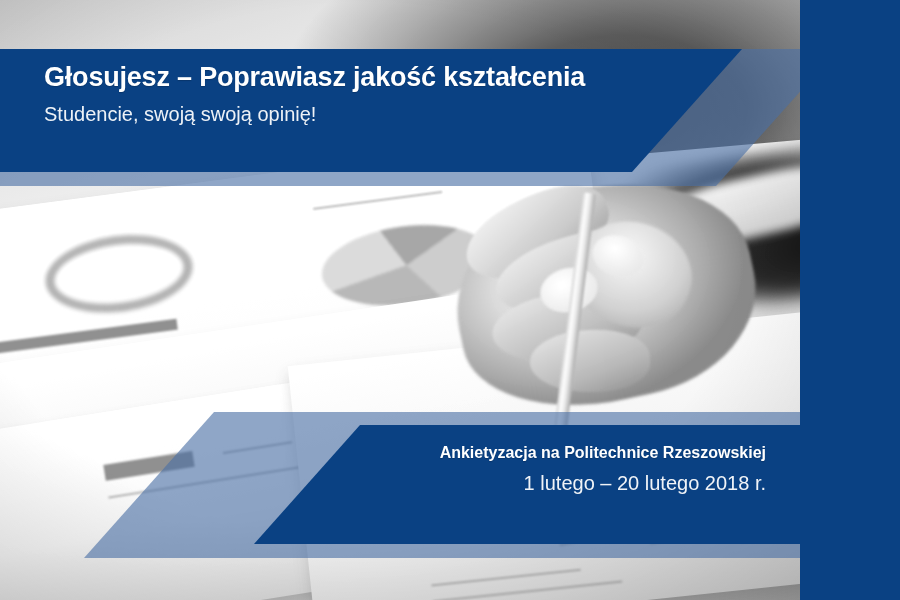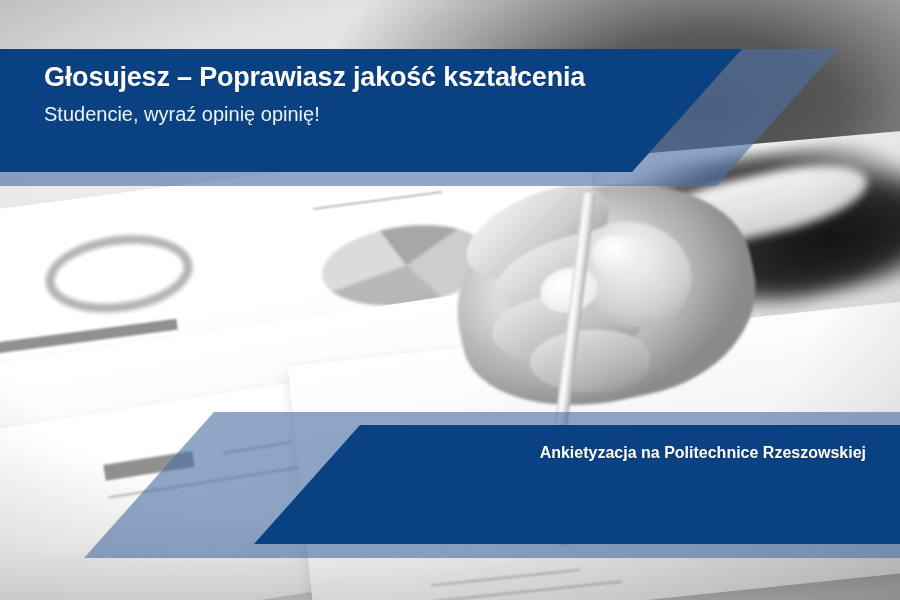--- a/index.html
+++ b/index.html
@@ -2,21 +2,21 @@
 <html><head>
 <meta charset="utf-8">
 <style>
   html,body{margin:0;padding:0;}
   body{
     width:900px;height:600px;overflow:hidden;
     font-family:"Liberation Sans", sans-serif;
     background:#0a4183;
   }
   .poster{
-    position:relative;width:900px;height:600px;overflow:hidden;
+    position:relative;width:800px;height:600px;overflow:hidden;
     background:#c2410c;
   }
 
   
   .photo{position:absolute;inset:0;overflow:hidden;filter:grayscale(1) contrast(1.04);}
   .photo-base{
     position:absolute;inset:0;
     background:
       radial-gradient(ellipse 70% 55% at 78% 18%, #4a4a4c 0%, #5d5d5f 22%, rgba(120,120,122,0) 62%),
       linear-gradient(160deg,#cfd1d3 0%,#e9eaec 26%,#f3f4f5 45%,#d9dadc 68%,#a9acae 100%);
@@ -196,23 +196,24 @@
     <div class="pen-tip"></div>
 
     <div class="vignette"></div>
   </div>
 
   <div class="band-light-top"></div>
   <div class="band-dark-top"></div>
 
   <div class="top-text">
     <p class="headline">Głosujesz – Poprawiasz jakość kształcenia</p>
-    <p class="subhead">Studencie, wyraź opinię opinię!</p>
+    <p class="subhead">Studencie, swoją swoją opinię!</p>
   </div>
 
   <div class="band-light-bottom"></div>
   <div class="band-dark-bottom"></div>
 
   <div class="bottom-text">
     <p class="bottom-title">Ankietyzacja na Politechnice Rzeszowskiej</p>
+    <p class="bottom-date">1 lutego – 20 lutego 2018 r.</p>
   </div>
 
 </div>
 
 </body></html>

